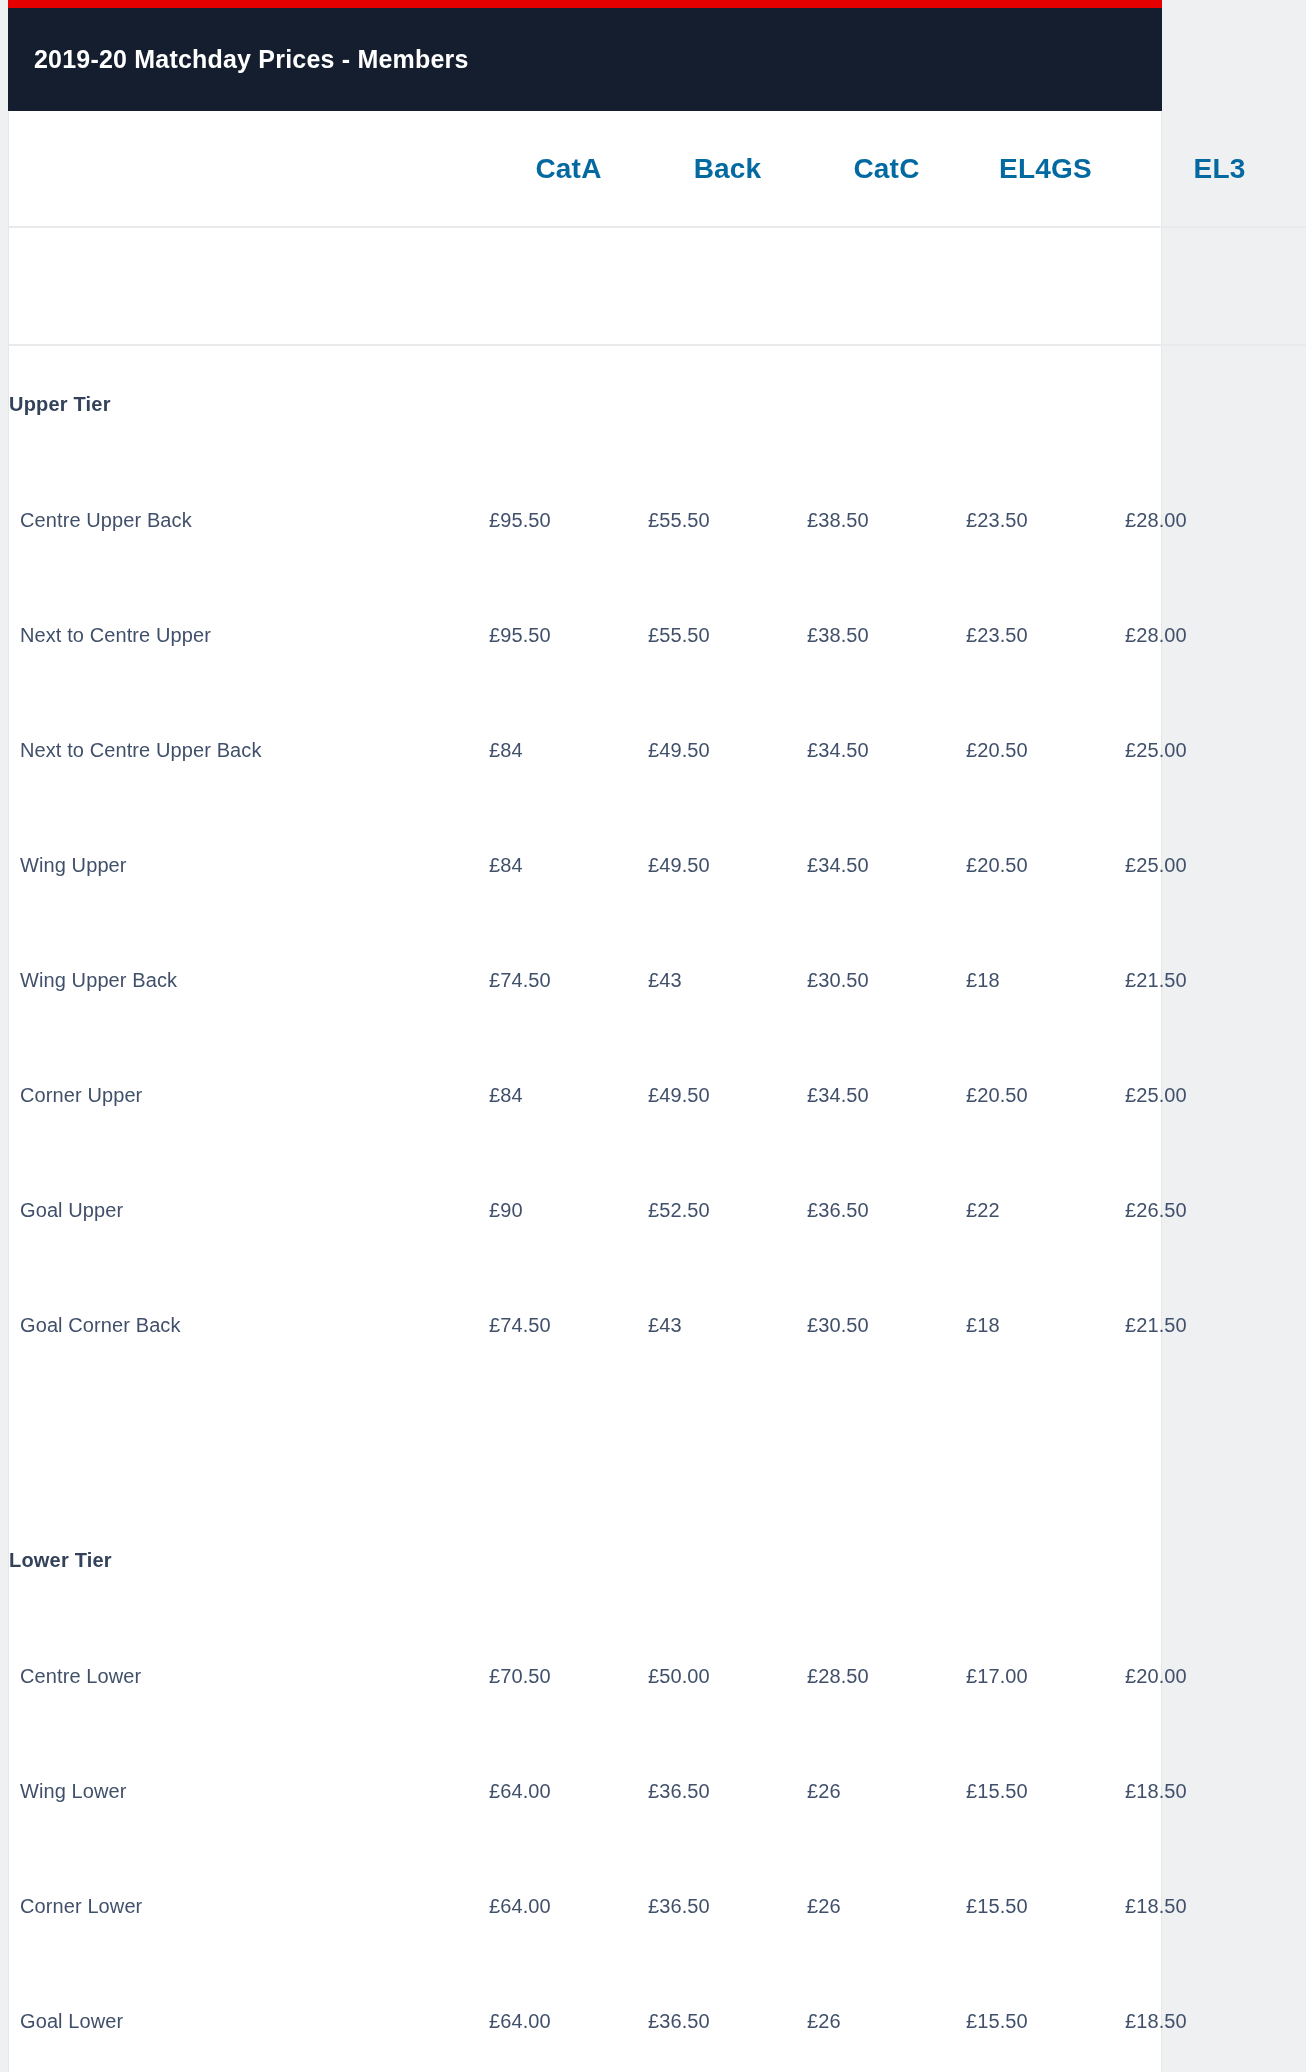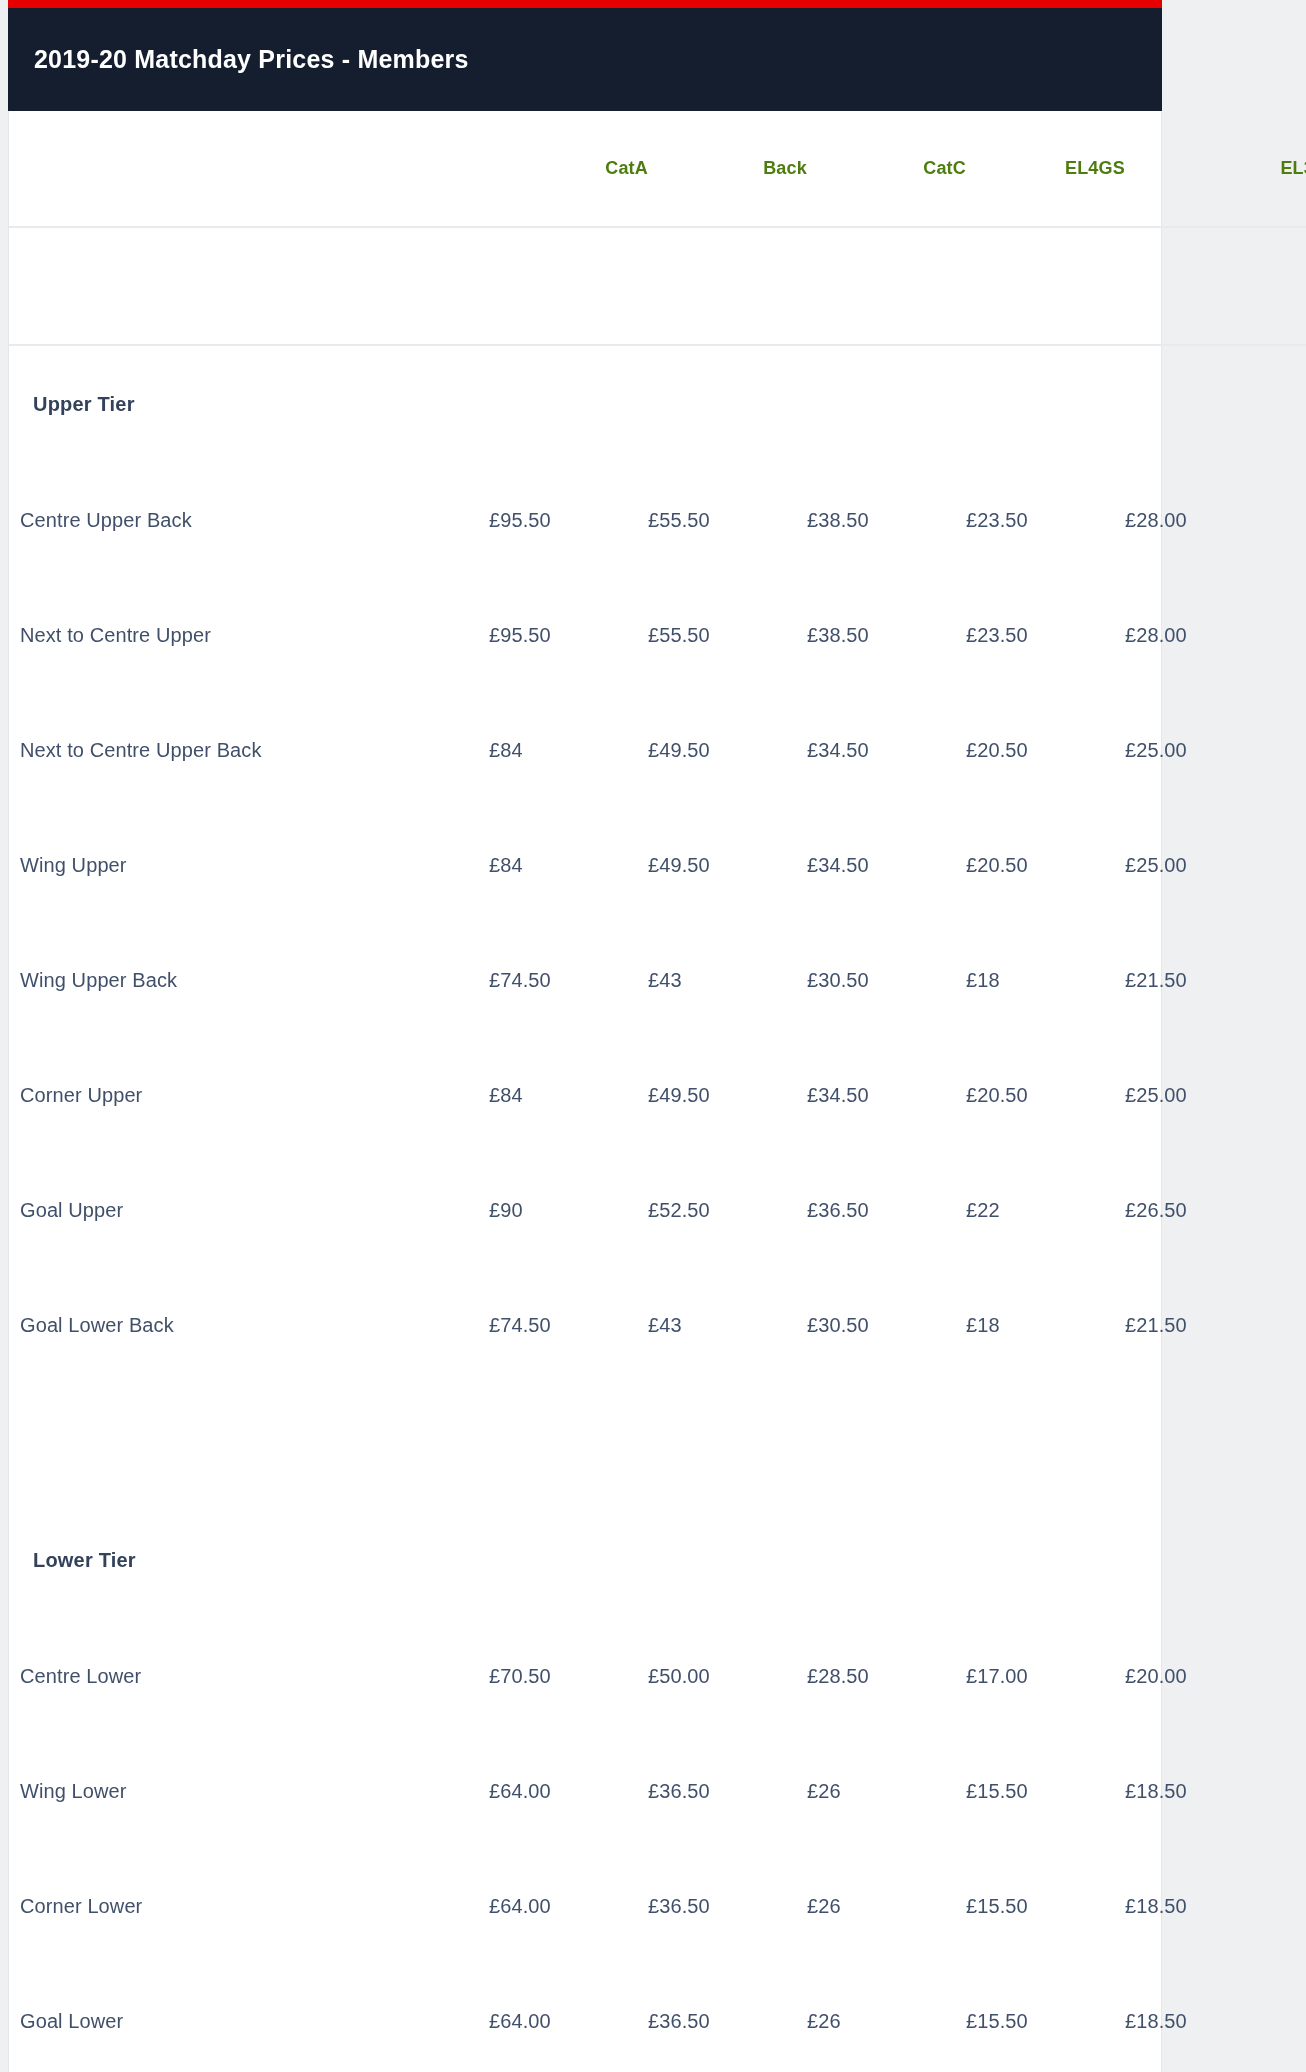--- a/index.html
+++ b/index.html
@@ -76,38 +76,37 @@
     vertical-align: middle;
   }
 
   col.c-label { width: 480px; }
   col.c-col   { width: 159px; }
   col.c-last  { width: 189px; }
 
   
   tr.head-row { height: 116px; }
   tr.head-row th {
-    font-size: 18px;
+    font-size: 28px;
     font-weight: bold;
-    color: #4d7c0f;
-    text-align: right;
+    color: #0369a1;
+    text-align: center;
     vertical-align: middle;
     letter-spacing: 0.2px;
   }
   tr.head-row th.label-cell { padding-left: 24px; }
 
   tr.spacer-row {
     height: 118px;
     border-top: 2px solid #e9eaec;
     border-bottom: 2px solid #e9eaec;
   }
 
   tr.section-row { height: 118px; }
   tr.section-row td.label-cell {
-    padding-left: 24px;
     font-size: 20px;
     font-weight: bold;
     color: #33425a;
     letter-spacing: 0.2px;
   }
 
   tr.data-row { height: 115px; }
   tr.data-row td {
     font-size: 20px;
     color: #41506a;
@@ -226,21 +225,21 @@
         <tr class="data-row">
           <td class="label-cell">Goal Upper</td>
           <td>£90</td>
           <td>£52.50</td>
           <td>£36.50</td>
           <td>£22</td>
           <td>£26.50</td>
         </tr>
 
         <tr class="data-row">
-          <td class="label-cell">Goal Lower Back</td>
+          <td class="label-cell">Goal Corner Back</td>
           <td>£74.50</td>
           <td>£43</td>
           <td>£30.50</td>
           <td>£18</td>
           <td>£21.50</td>
         </tr>
 
         <tr class="gap-row">
           <td></td>
           <td></td>

